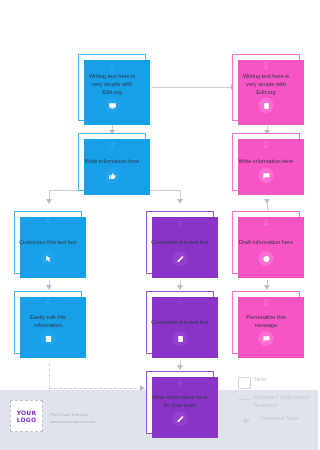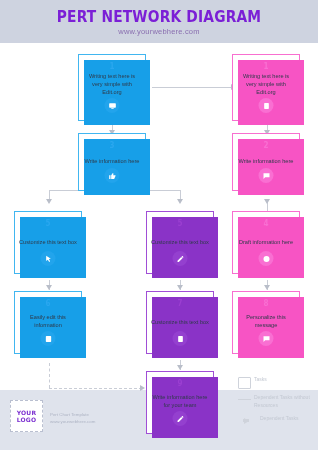--- a/index.html
+++ b/index.html
@@ -120,24 +120,20 @@
   }
   .foot-txt{position:absolute;left:50px;top:22px;}
   .foot-l1{font-size:4.4px;color:#aeb4c4;line-height:1.5;}
   .foot-l2{font-size:4.4px;color:#aeb4c4;line-height:1.5;}
 </style>
 </head>
 <body>
 
 <div id="root">
 
-  <div class="header">
-    <div class="title">PERT NETWORK DIAGRAM</div>
-    <div class="subtitle">www.yourwebhere.com</div>
-  </div>
 
   <div class="canvas">
 
     <div class="conn hline" style="left:152px;top:44px;width:80px;"></div>
     <div class="conn arr-r" style="left:231px;top:40.5px;"></div>
 
     <div class="conn vline" style="left:112px;top:78px;height:12px;"></div>
     <div class="conn arr-d" style="left:108.5px;top:87px;"></div>
 
     <div class="conn vline" style="left:267px;top:78px;height:12px;"></div>

